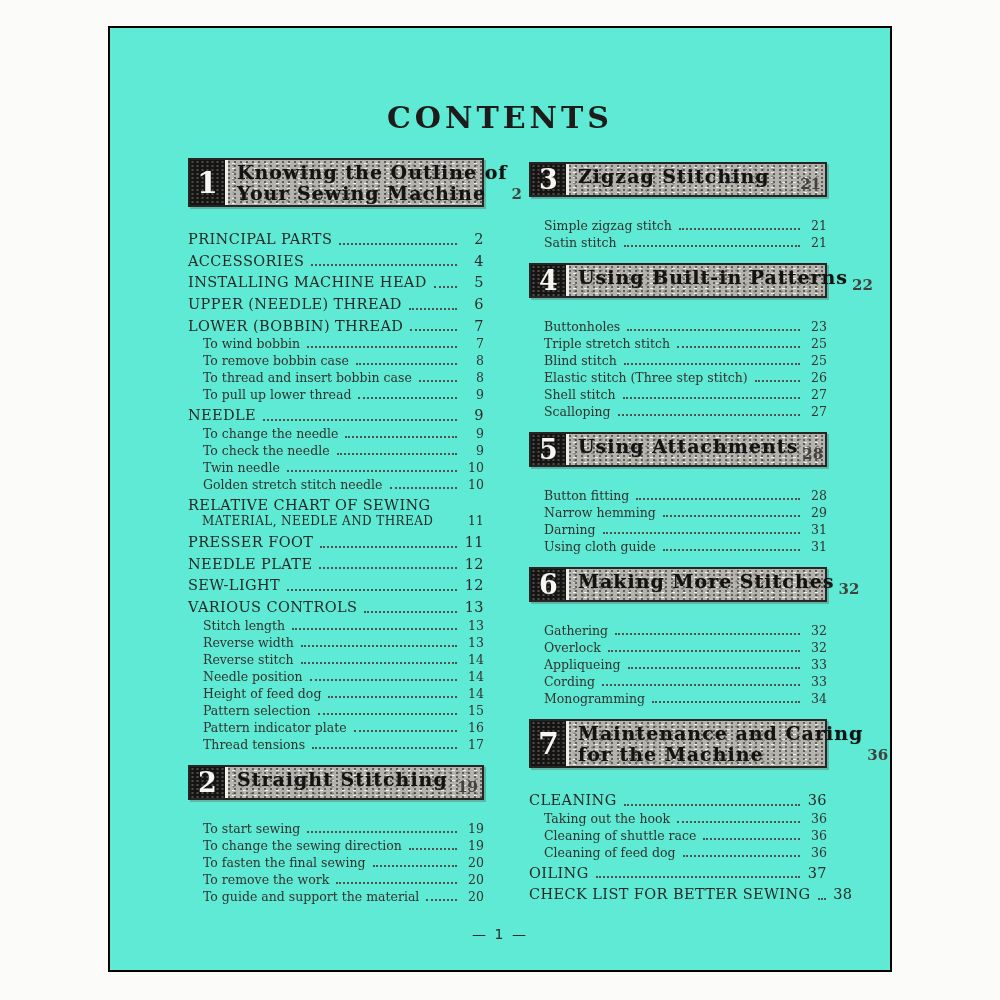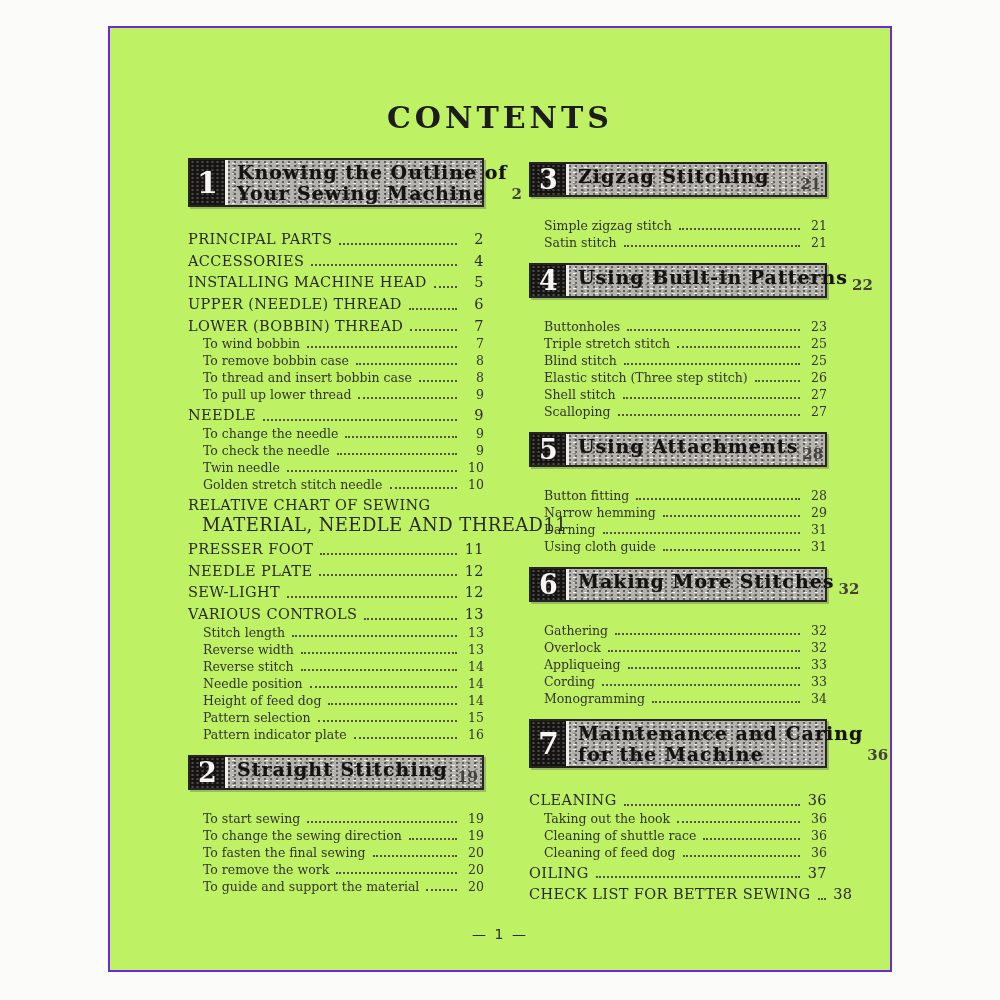--- a/index.html
+++ b/index.html
@@ -8,22 +8,22 @@
     background:#fbfbfa;
     font-family:"DejaVu Serif","Liberation Serif",serif;
     color:#2b2a28;
     position:relative;
     overflow:hidden;
   }
   .page-frame{
     position:absolute;
     left:108px;top:26px;
     width:780px;height:942px;
-    background:#bef264;
-    border:2px solid #6d28d9;
+    background:#5eead4;
+    border:2px solid #000000;
   }
   .doc-title{
     position:absolute;
     left:0;right:0;top:52px;
     text-align:center;
     font-size:30px;
     font-weight:bold;
     letter-spacing:4px;
     color:#1d1c1a;
   }
@@ -108,21 +108,21 @@
     margin:0 5px 3px 7px;
   }
   .pagenum{
     flex:0 0 auto;
     width:22px;
     text-align:right;
   }
   .row.multi{display:block;margin-top:5px;}
   .multi-wrap{width:100%;}
   .multi-line{font-size:14.5px;line-height:1.2;letter-spacing:0.4px;white-space:nowrap;}
-  .multi-line2{display:flex;align-items:center;padding-left:14px;font-size:18px;line-height:1.2;letter-spacing:0.4px;}
+  .multi-line2{display:flex;align-items:center;padding-left:14px;font-size:12px;line-height:1.2;letter-spacing:0.4px;}
   .spacer{flex:1 1 auto;}
 
   .footer{
     position:absolute;
     left:0;right:0;top:898px;
     text-align:center;
     font-family:"DejaVu Sans","Liberation Sans",sans-serif;
     font-size:14px;
     color:#2e2d2b;
     letter-spacing:2px;
@@ -275,20 +275,25 @@
           <div class="row sub">
             <span class="entry-label">Pattern selection</span>
             <span class="leader"></span>
             <span class="pagenum">15</span>
           </div>
           <div class="row sub">
             <span class="entry-label">Pattern indicator plate</span>
             <span class="leader"></span>
             <span class="pagenum">16</span>
           </div>
+          <div class="row sub">
+            <span class="entry-label">Thread tensions</span>
+            <span class="leader"></span>
+            <span class="pagenum">17</span>
+          </div>
         </div>
       </section>
       <section class="toc-section">
         <div class="banner">
           <div class="banner-num">
             <span class="num-text">2</span>
           </div>
           <div class="banner-body">
             <div class="banner-line">Straight Stitching</div>
           </div>

